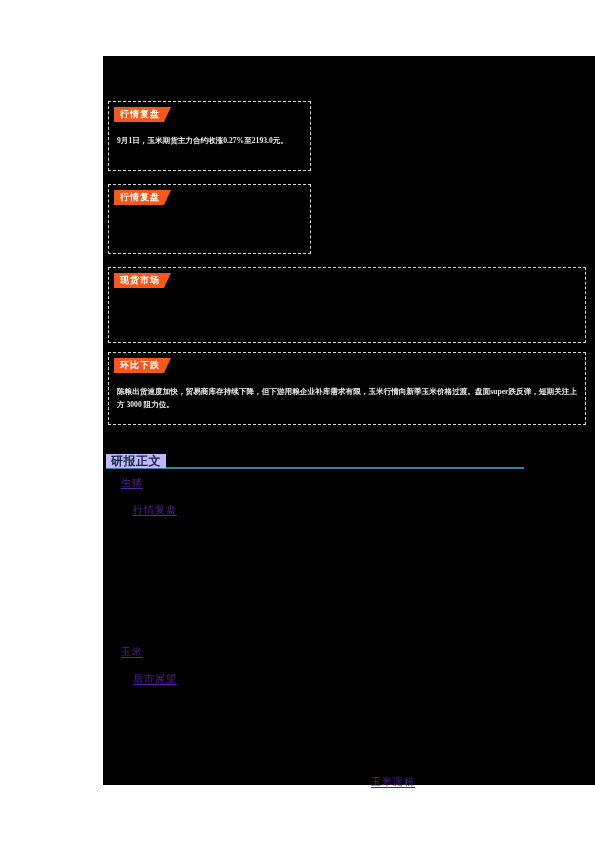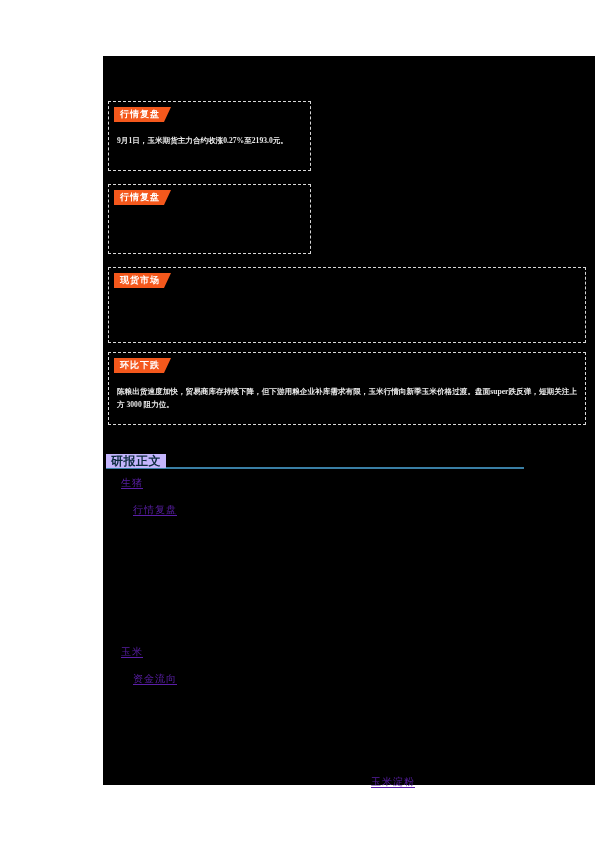--- a/index.html
+++ b/index.html
@@ -145,18 +145,18 @@
   </div>
 
   <div id="report-section-header">
     <div id="report-section-rule"></div>
     <div id="report-section-title">研报正文</div>
   </div>
 
   <a href="#" class="doc-link level-1" style="top:420px;">生猪</a>
   <a href="#" class="doc-link level-2" style="top:447px;">行情复盘</a>
   <a href="#" class="doc-link level-1" style="top:589px;">玉米</a>
-  <a href="#" class="doc-link level-2" style="top:616px;">资金流向</a>
+  <a href="#" class="doc-link level-2" style="top:616px;">后市展望</a>
   <div class="doc-link level-center" style="top:719px;">
     <span>玉米淀粉</span>
   </div>
 
 </div>
 
 </body></html>

